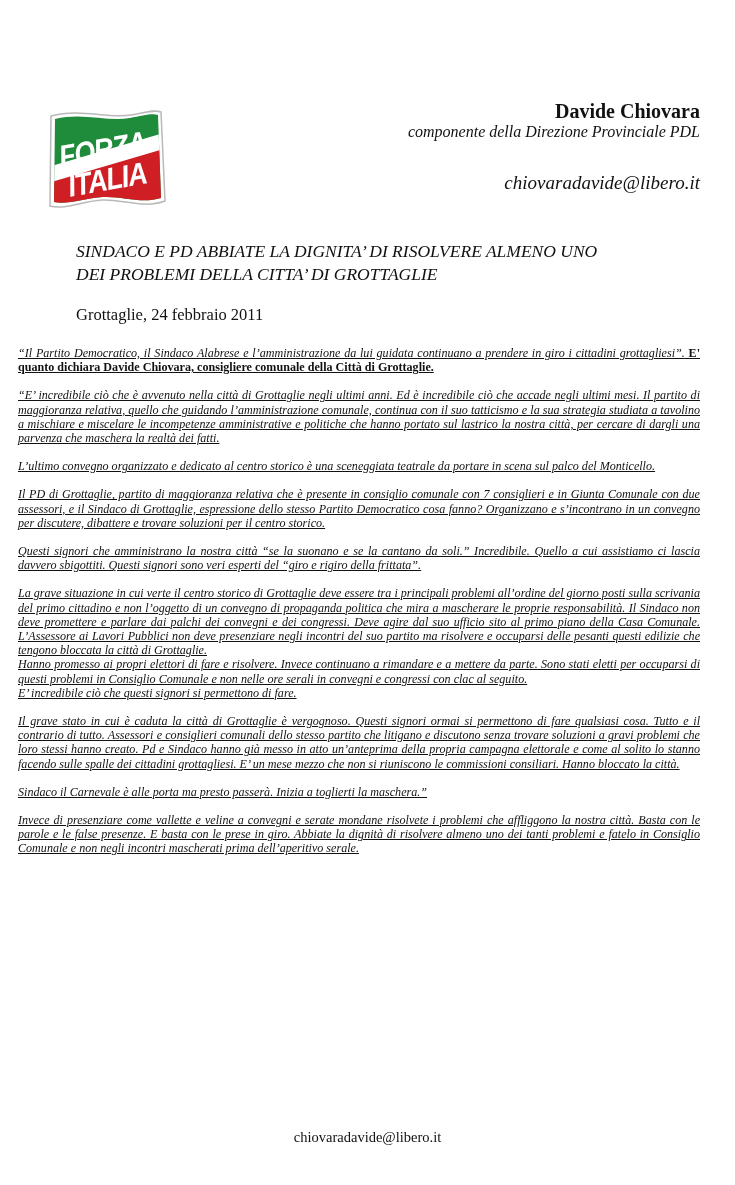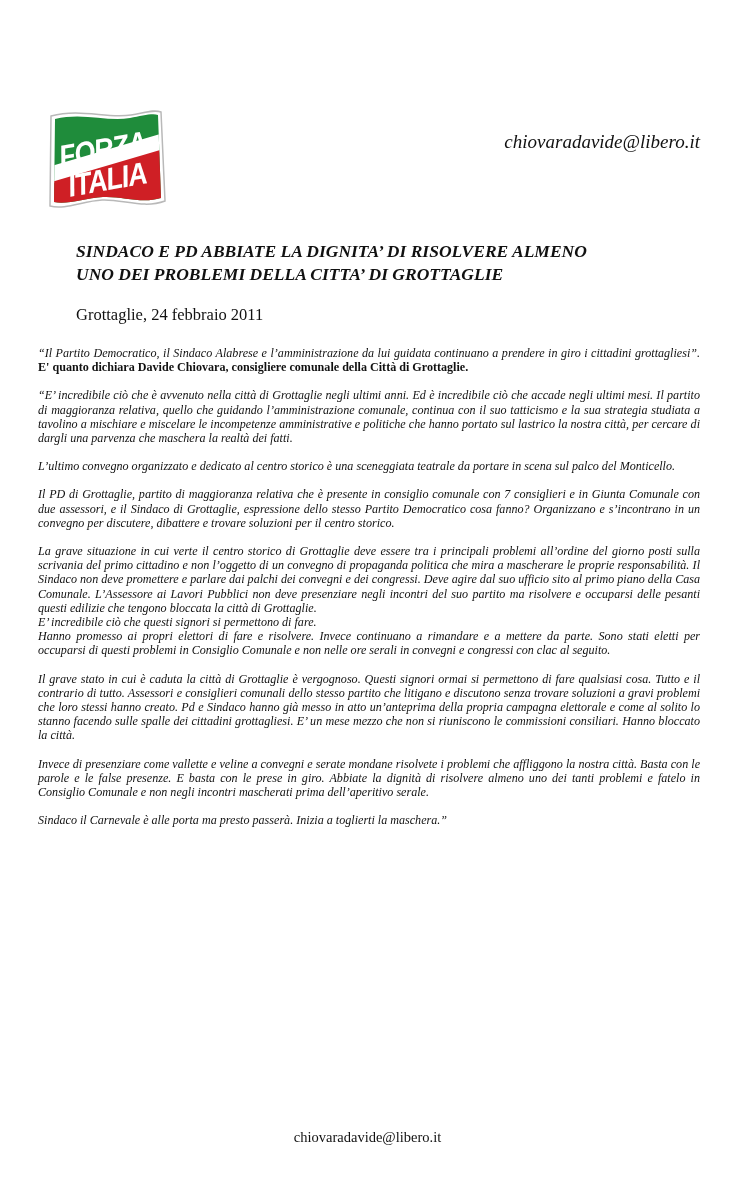--- a/index.html
+++ b/index.html
@@ -30,35 +30,36 @@
     margin: 32px 35px 0 38px;
     font-size: 33px;
     font-weight: normal;
     letter-spacing: 0.5px;
     line-height: 36px;
   }
   .doc-subtitle {
     margin: 24px 35px 0 76px;
     max-width: 545px;
     font-size: 17.5px;
-    font-weight: bold;
+    font-weight: normal;
     font-style: italic;
     line-height: 23px;
   }
   .dateline {
     margin: 19px 35px 0 76px;
     font-size: 16.5px;
   }
   
   .body-text {
-    margin: 21px 35px 0 38px;
+    margin: 21px 35px 0 18px;
     font-size: 12.1px;
     font-style: italic;
     line-height: 14.2px;
     text-align: justify;
+    text-decoration: underline;
   }
   .body-text p { margin-top: 14px; }
   .body-text p:first-child { margin-top: 0; }
   .p1-bold { font-style: normal; font-weight: bold; }
   
   .footer {
     position: absolute;
     left: 0; right: 0;
     top: 1128px;
     text-align: center;
@@ -90,41 +91,44 @@
 
           <polygon points="0,78 122,42 122,110 0,110" fill="#cf1f25"></polygon>
         </g>
         <g font-family="Liberation Sans, sans-serif" font-weight="bold" font-style="italic" fill="#ffffff" text-anchor="middle">
           <text x="58" y="47" font-size="27" letter-spacing="-1" transform="rotate(-10 58 47) scale(1,1.15)">FORZA</text>
           <text x="64" y="73" font-size="27" letter-spacing="-1" transform="rotate(-10 64 84) scale(1,1.15)">ITALIA</text>
         </g>
       </svg>
     </div>
     <div class="header-text">
+      <div class="hdr-name">Davide Chiovara</div>
+      <div class="hdr-role">componente della Direzione Provinciale PDL</div>
       <div class="hdr-email">chiovaradavide@libero.it</div>
     </div>
   </div>
 
 
   <h2 class="doc-subtitle">SINDACO E PD ABBIATE LA DIGNITA’ DI RISOLVERE ALMENO UNO DEI PROBLEMI DELLA CITTA’ DI GROTTAGLIE</h2>
 
   <div class="dateline">Grottaglie, 24 febbraio 2011</div>
 
   <div class="body-text">
     <p><span>“Il Partito Democratico, il Sindaco Alabrese e l’amministrazione da lui guidata continuano a prendere in giro i cittadini grottagliesi”.</span><span class="p1-bold"> E' quanto dichiara Davide Chiovara, consigliere comunale della Città di Grottaglie.</span></p>
     <p>“E’ incredibile ciò che è avvenuto nella città di Grottaglie negli ultimi anni. Ed è incredibile ciò che accade negli ultimi mesi. Il partito di maggioranza relativa, quello che guidando l’amministrazione comunale, continua con il suo tatticismo e la sua strategia studiata a tavolino a mischiare e miscelare le incompetenze amministrative e politiche che hanno portato sul lastrico la nostra città, per cercare di dargli una parvenza che maschera la realtà dei fatti.</p>
     <p>L’ultimo convegno organizzato e dedicato al centro storico è una sceneggiata teatrale da portare in scena sul palco del Monticello.</p>
     <p>Il PD di Grottaglie, partito di maggioranza relativa che è presente in consiglio comunale con 7 consiglieri e in Giunta Comunale con due assessori, e il Sindaco di Grottaglie, espressione dello stesso Partito Democratico cosa fanno? Organizzano e s’incontrano in un convegno per discutere, dibattere e trovare soluzioni per il centro storico.</p>
+    <p>Questi signori che amministrano la nostra città “se la suonano e se la cantano da soli.” Incredibile. Quello a cui assistiamo ci lascia davvero sbigottiti. Questi signori sono veri esperti del “giro e rigiro della frittata”.</p>
     <p>
       <span style="display:block">La grave situazione in cui verte il centro storico di Grottaglie deve essere tra i principali problemi all’ordine del giorno posti sulla scrivania del primo cittadino e non l’oggetto di un convegno di propaganda politica che mira a mascherare le proprie responsabilità. Il Sindaco non deve promettere e parlare dai palchi dei convegni e dei congressi. Deve agire dal suo ufficio sito al primo piano della Casa Comunale. L’Assessore ai Lavori Pubblici non deve presenziare negli incontri del suo partito ma risolvere e occuparsi delle pesanti questi edilizie che tengono bloccata la città di Grottaglie.</span>
+      <span style="display:block">Hanno promesso ai propri elettori di fare e risolvere. Invece continuano a rimandare e a mettere da parte. Sono stati eletti per occuparsi di questi problemi in Consiglio Comunale e non nelle ore serali in convegni e congressi con clac al seguito.</span>
       <span style="display:block">E’ incredibile ciò che questi signori si permettono di fare.</span>
-      <span style="display:block">Hanno promesso ai propri elettori di fare e risolvere. Invece continuano a rimandare e a mettere da parte. Sono stati eletti per occuparsi di questi problemi in Consiglio Comunale e non nelle ore serali in convegni e congressi con clac al seguito.</span>
     </p>
     <p>Il grave stato in cui è caduta la città di Grottaglie è vergognoso. Questi signori ormai si permettono di fare qualsiasi cosa. Tutto e il contrario di tutto. Assessori e consiglieri comunali dello stesso partito che litigano e discutono senza trovare soluzioni a gravi problemi che loro stessi hanno creato. Pd e Sindaco hanno già messo in atto un’anteprima della propria campagna elettorale e come al solito lo stanno facendo sulle spalle dei cittadini grottagliesi. E’ un mese mezzo che non si riuniscono le commissioni consiliari.  Hanno bloccato la città.</p>
+    <p>Sindaco il Carnevale è alle porta ma presto passerà. Inizia a toglierti la maschera.”</p>
     <p>Invece di presenziare come vallette e veline a convegni e serate mondane risolvete i problemi che affliggono la nostra città. Basta con le parole e le false presenze. E basta con le prese in giro. Abbiate la dignità di risolvere almeno uno dei tanti problemi e fatelo in Consiglio Comunale e non negli incontri mascherati prima dell’aperitivo serale.</p>
-    <p>Sindaco il Carnevale è alle porta ma presto passerà. Inizia a toglierti la maschera.”</p>
   </div>
 
   <div class="footer">
     <div>chiovaradavide@libero.it</div>
   </div>
 
 </div>
 
 </body></html>

